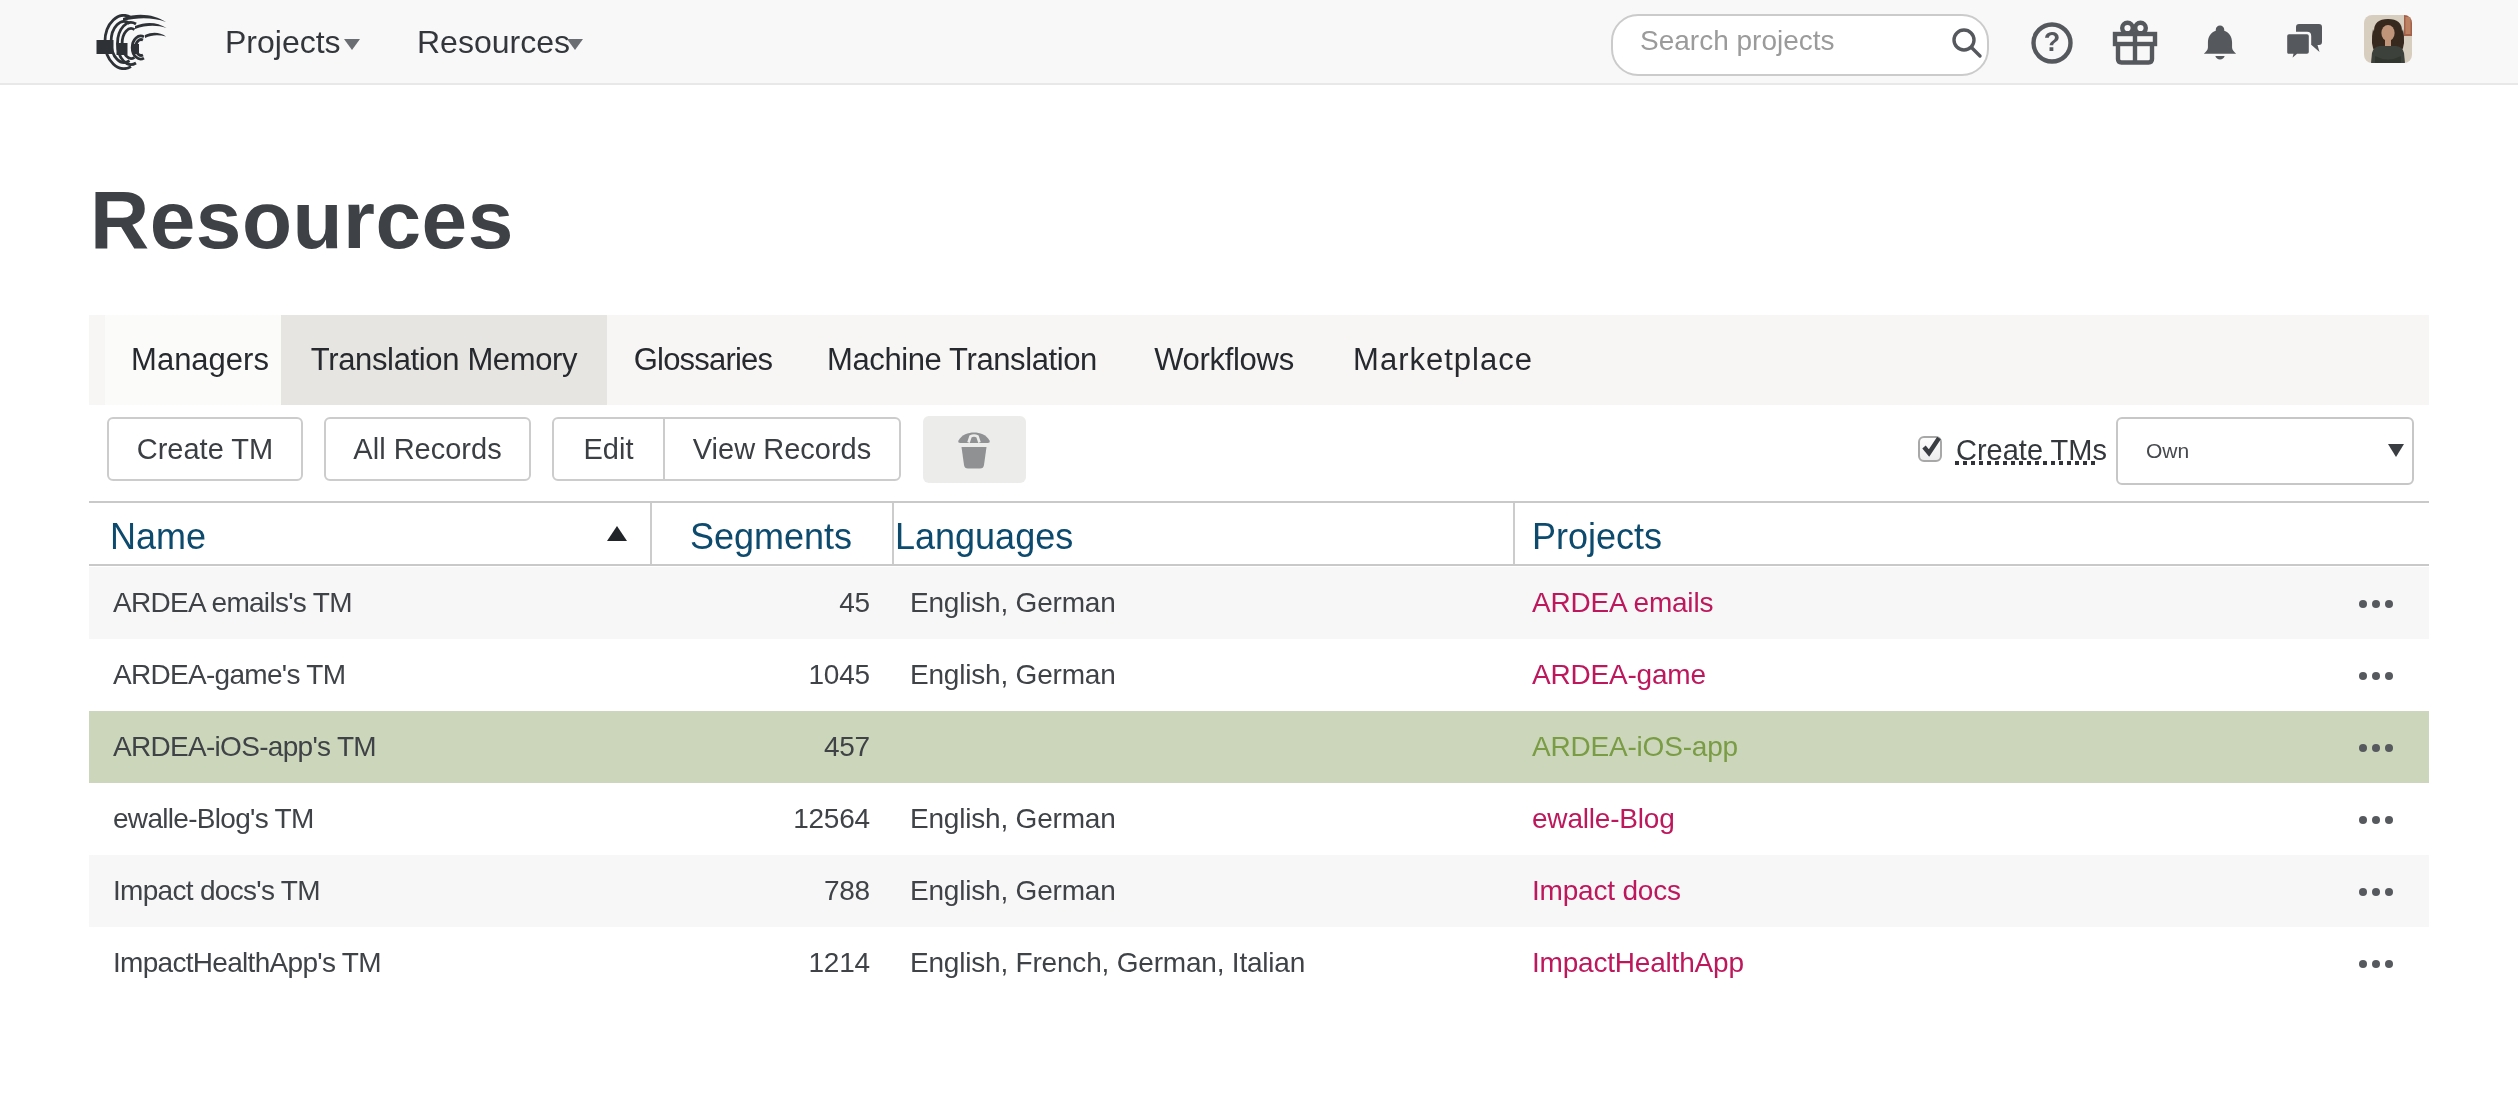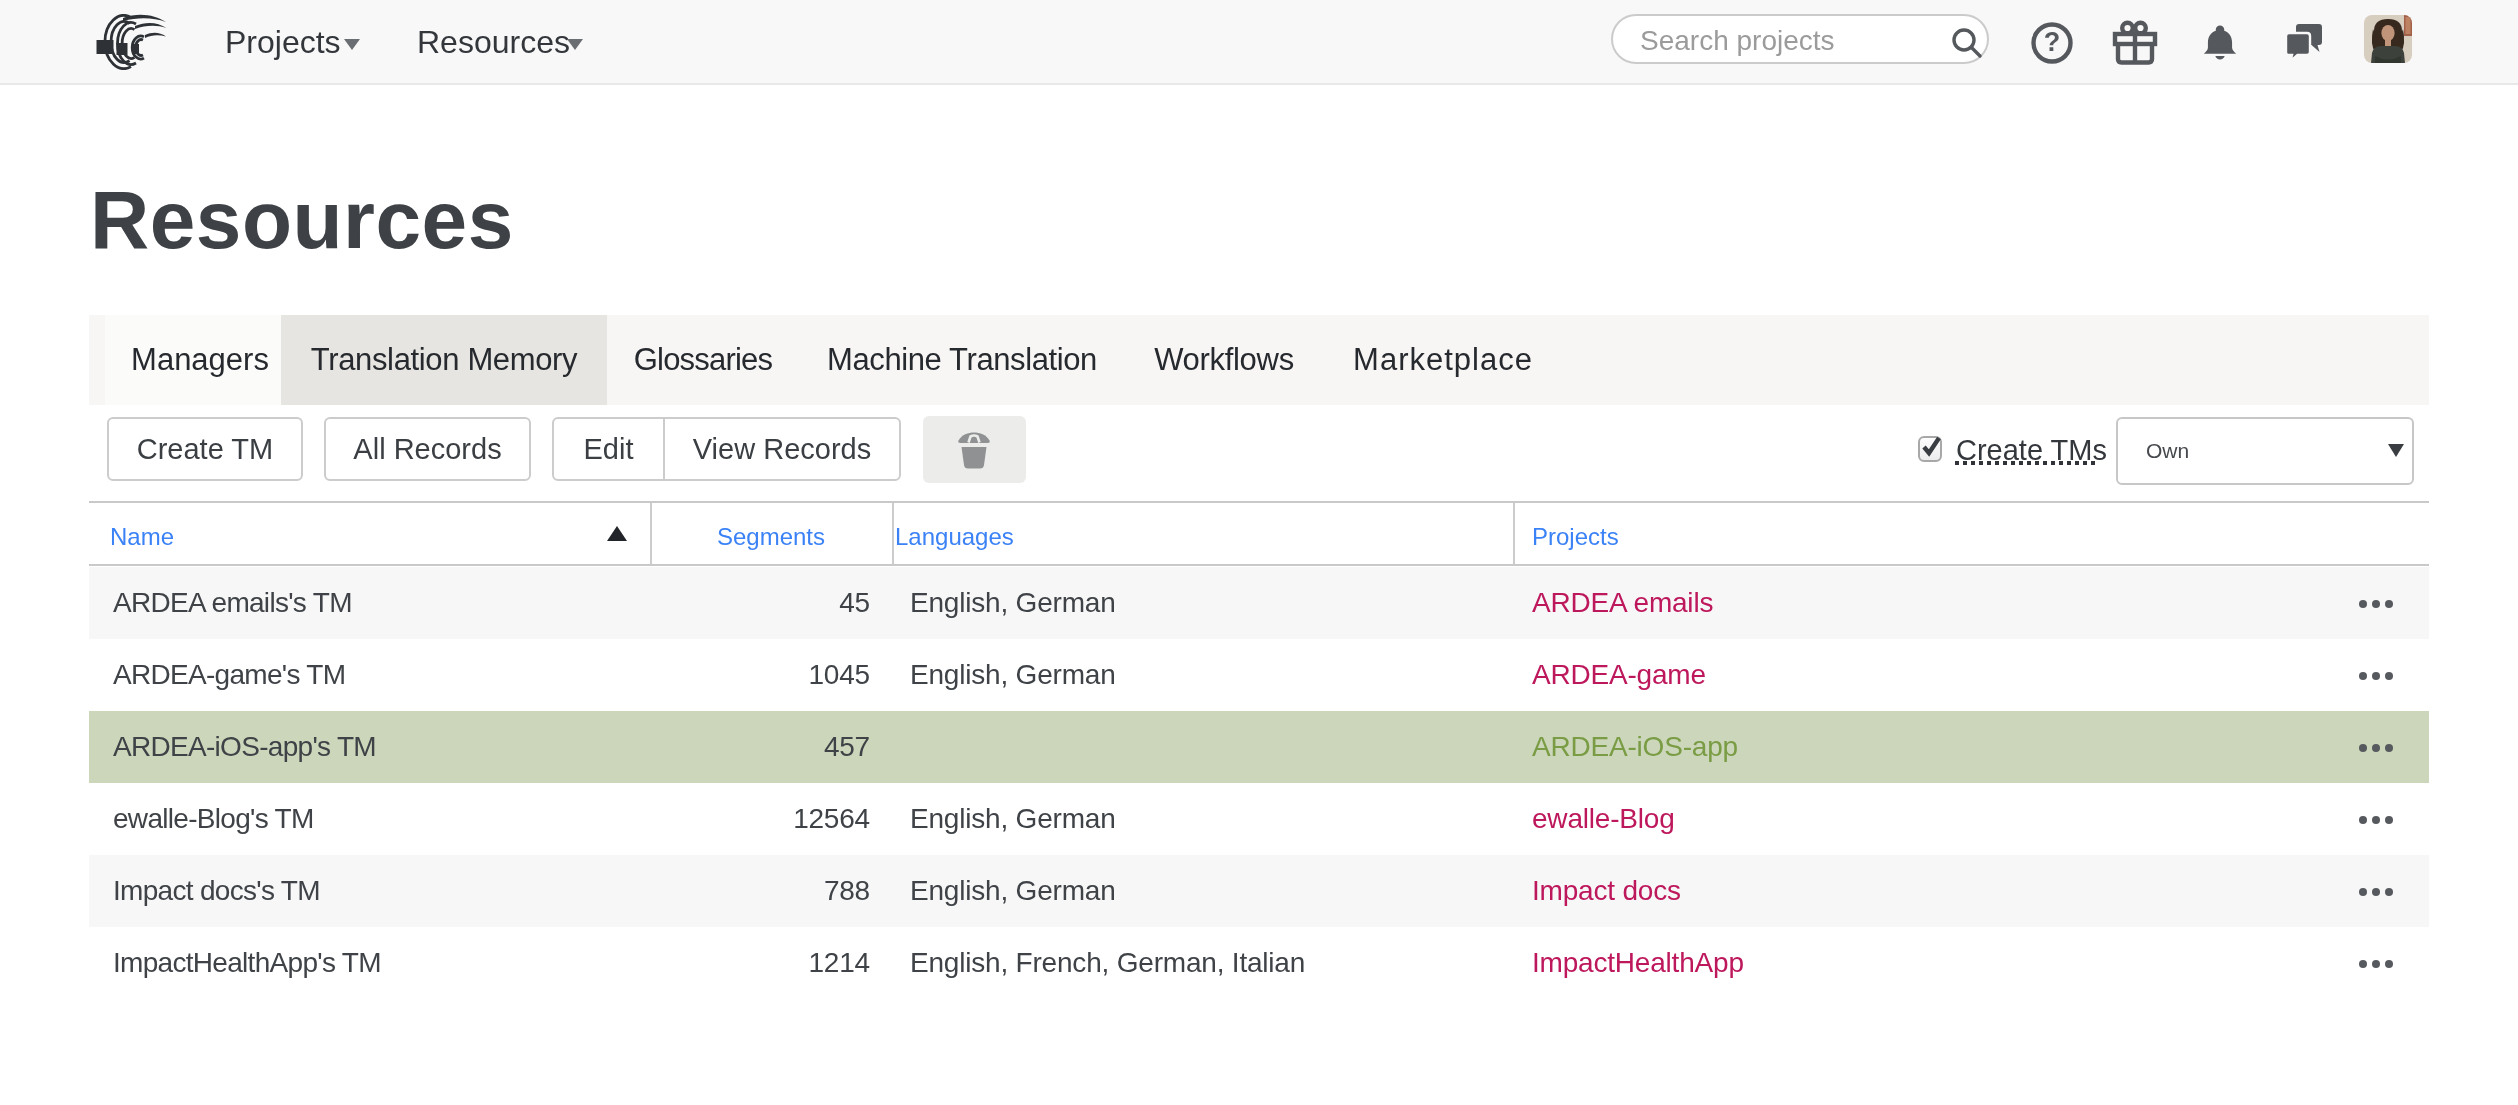--- a/index.html
+++ b/index.html
@@ -4,42 +4,42 @@
 <style>
   * { margin:0; padding:0; box-sizing:border-box; }
   html,body { width:2518px; height:1105px; background:#fff; font-family:"Liberation Sans", sans-serif; position:relative; overflow:hidden; }
   .abs { position:absolute; }
 
   
   #nav { position:absolute; left:0; top:0; width:2518px; height:85px; background:#f8f8f8; border-bottom:2px solid #e8e8e8; }
   .navitem { position:absolute; top:0; height:85px; line-height:85px; font-size:32px; color:#33373c; }
   .caret { position:absolute; width:0; height:0; border-left:8px solid transparent; border-right:8px solid transparent; border-top:11px solid #6a6d71; top:39px; }
 
-  #search { position:absolute; left:1611px; top:14px; width:378px; height:50px; background:#fff; border:2px solid #cbcbcb; border-radius:27px; }
+  #search { position:absolute; left:1611px; top:14px; width:378px; height:62px; background:#fff; border:2px solid #cbcbcb; border-radius:27px; }
   #search .ph { position:absolute; left:27px; top:0; line-height:50px; font-size:28px; color:#9b9b9b; }
 
   
   #title { position:absolute; left:90px; top:173px; font-size:82px; font-weight:bold; color:#3e4246; letter-spacing:0.5px; }
 
   
   #tabs { position:absolute; left:89px; top:315px; width:2340px; height:90px; background:#f7f6f5; }
   .tab { position:absolute; top:0; height:90px; line-height:90px; font-size:31px; color:#26292d; text-align:center; }
 
   
   .btn { position:absolute; top:417px; height:64px; line-height:60px; background:#fff; border:2px solid #ccc; border-radius:6px; font-size:29px; color:#3b3f43; text-align:center; }
   #share-label { position:absolute; left:1956px; top:434px; font-size:29px; color:#34383c; }
   #checkbox { position:absolute; left:1918px; top:436px; width:24px; height:26px; border:2px solid #a8a8a8; border-radius:6px; background:linear-gradient(#fdfdfd,#ededed); }
   #select { position:absolute; left:2116px; top:417px; width:298px; height:68px; background:#fff; border:2px solid #c7c7c7; border-radius:6px; }
   #select .txt { position:absolute; left:28px; top:0; line-height:64px; font-size:21px; color:#46494d; }
   #select .tri { position:absolute; left:270px; top:25px; width:0; height:0; border-left:8px solid transparent; border-right:8px solid transparent; border-top:13px solid #3a3d41; }
 
   
   #thead { position:absolute; left:89px; top:501px; width:2340px; height:65px; border-top:2px solid #c9c9c9; border-bottom:2px solid #c9c9c9; background:#fff; }
   .hsep { position:absolute; top:0; width:2px; height:61px; background:#ccc; }
-  .hcell { position:absolute; top:3px; line-height:61px; font-size:24px; color:#3b82f6; }
+  .hcell { position:absolute; top:3px; line-height:61px; font-size:36px; color:#0c4a6e; }
   #sort { position:absolute; left:518px; top:23px; width:0; height:0; border-left:10px solid transparent; border-right:10px solid transparent; border-bottom:15px solid #212428; }
 
   #rows { position:absolute; left:89px; top:567px; width:2340px; }
   .row { position:relative; width:2340px; height:72px; }
   .row.stripe { background:#f7f7f7; }
   .row.sel { background:#ccd6ba; }
   .cell { position:absolute; top:0; height:72px; line-height:72px; font-size:28px; color:#3f4347; letter-spacing:-0.2px; }
   .c-name { left:24px; letter-spacing:-0.7px; }
   .c-seg { left:561px; width:220px; text-align:right; }
   .c-lang { left:821px; }

